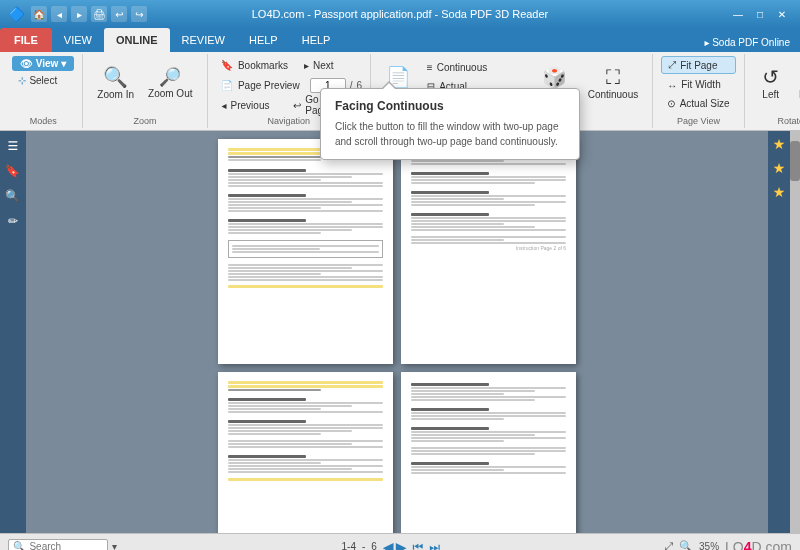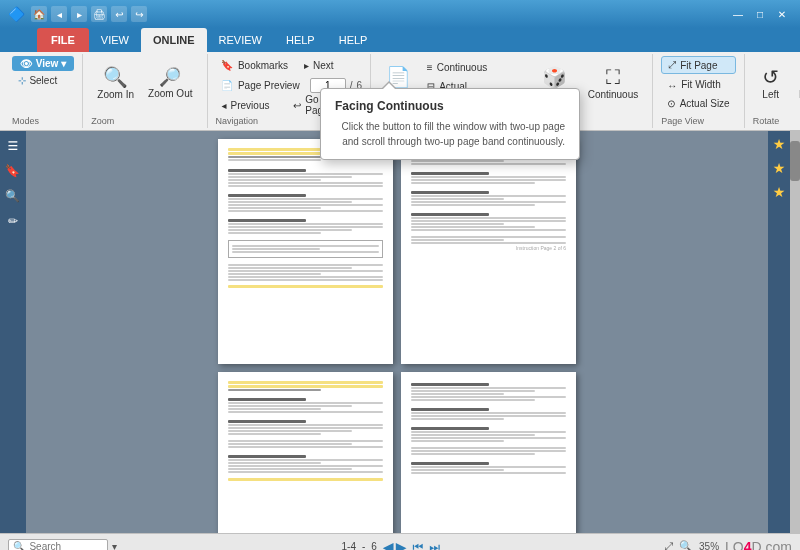--- a/index.html
+++ b/index.html
@@ -35,21 +35,21 @@
       padding: 4px 12px;
       color: white;
       font-size: 11px;
       cursor: pointer;
       height: 100%;
       display: flex;
       align-items: center;
       border-radius: 3px 3px 0 0;
     }
     .ribbon-tab.active { background: #f0f0f0; color: #333; font-weight: 600; }
-    .ribbon-tab.file { background: #d9534f; color: white; font-weight: bold; padding: 4px 14px; margin-left: 37px; }
+    .ribbon-tab.file { background: #d9534f; color: white; font-weight: bold; padding: 4px 14px; }
     .soda-online { margin-left: auto; color: white; font-size: 10px; padding: 4px 10px; display: flex; align-items: center; gap: 4px; }
 
     
     .ribbon {
       background: #f0f0f0;
       border-bottom: 1px solid #c0c0c0;
       display: flex;
       align-items: stretch;
       padding: 2px 4px;
       min-height: 66px;
@@ -57,21 +57,21 @@
     .ribbon-group {
       display: flex;
       flex-direction: column;
       align-items: center;
       border-right: 1px solid #d0d0d0;
       padding: 2px 8px;
       min-width: fit-content;
     }
     .ribbon-group:last-child { border-right: none; }
     .ribbon-group-content { display: flex; align-items: flex-start; gap: 2px; flex: 1; }
-    .ribbon-group-label { font-size: 9px; color: #666; margin-top: 2px; width: 100%; }
+    .ribbon-group-label { font-size: 9px; color: #666; margin-top: 2px; text-align: center; width: 100%; }
 
     .rbn-btn {
       display: flex;
       flex-direction: column;
       align-items: center;
       justify-content: center;
       padding: 2px 6px;
       cursor: pointer;
       border-radius: 3px;
       min-width: 36px;
@@ -105,21 +105,21 @@
       border: 1px solid #aaa;
       border-radius: 4px;
       box-shadow: 2px 4px 12px rgba(0,0,0,0.25);
       padding: 10px 14px;
       z-index: 100;
       top: 88px;
       left: 320px;
       width: 260px;
     }
     .dropdown-overlay h4 { font-size: 12px; font-weight: bold; color: #333; margin-bottom: 6px; }
-    .dropdown-overlay p { font-size: 10px; color: #555; line-height: 1.5; text-align: right; }
+    .dropdown-overlay p { font-size: 10px; color: #555; line-height: 1.5; }
     .dropdown-arrow {
       position: absolute;
       top: -8px;
       left: 60px;
       width: 0; height: 0;
       border-left: 8px solid transparent;
       border-right: 8px solid transparent;
       border-bottom: 8px solid #aaa;
     }
     .dropdown-arrow-inner {
@@ -242,34 +242,36 @@
     <span style="font-size:14px;">🔷</span>
     <div class="title-bar-icons">
       <div class="title-icon">🏠</div>
       <div class="title-icon">◂</div>
       <div class="title-icon">▸</div>
       <div class="title-icon">🖨</div>
       <div class="title-icon">↩</div>
       <div class="title-icon">↪</div>
     </div>
   </div>
+  <span class="title-bar-center">LO4D.com - Passport application.pdf - Soda PDF 3D Reader</span>
   <div class="title-bar-right">
     <div class="win-btn">—</div>
     <div class="win-btn">□</div>
     <div class="win-btn close">✕</div>
   </div>
 </div>
 
 <div class="ribbon-tabs">
   <div class="ribbon-tab file">FILE</div>
   <div class="ribbon-tab">VIEW</div>
   <div class="ribbon-tab active">ONLINE</div>
   <div class="ribbon-tab">REVIEW</div>
   <div class="ribbon-tab">HELP</div>
   <div class="ribbon-tab">HELP</div>
+  <div class="soda-online">▸ Soda PDF Online</div>
 </div>
 
 <div class="ribbon">
 
   <div class="ribbon-group">
     <div class="ribbon-group-content">
       <div style="display:flex;flex-direction:column;gap:2px;">
         <div class="view-select">
           <span>👁</span>
           <span>View</span>

